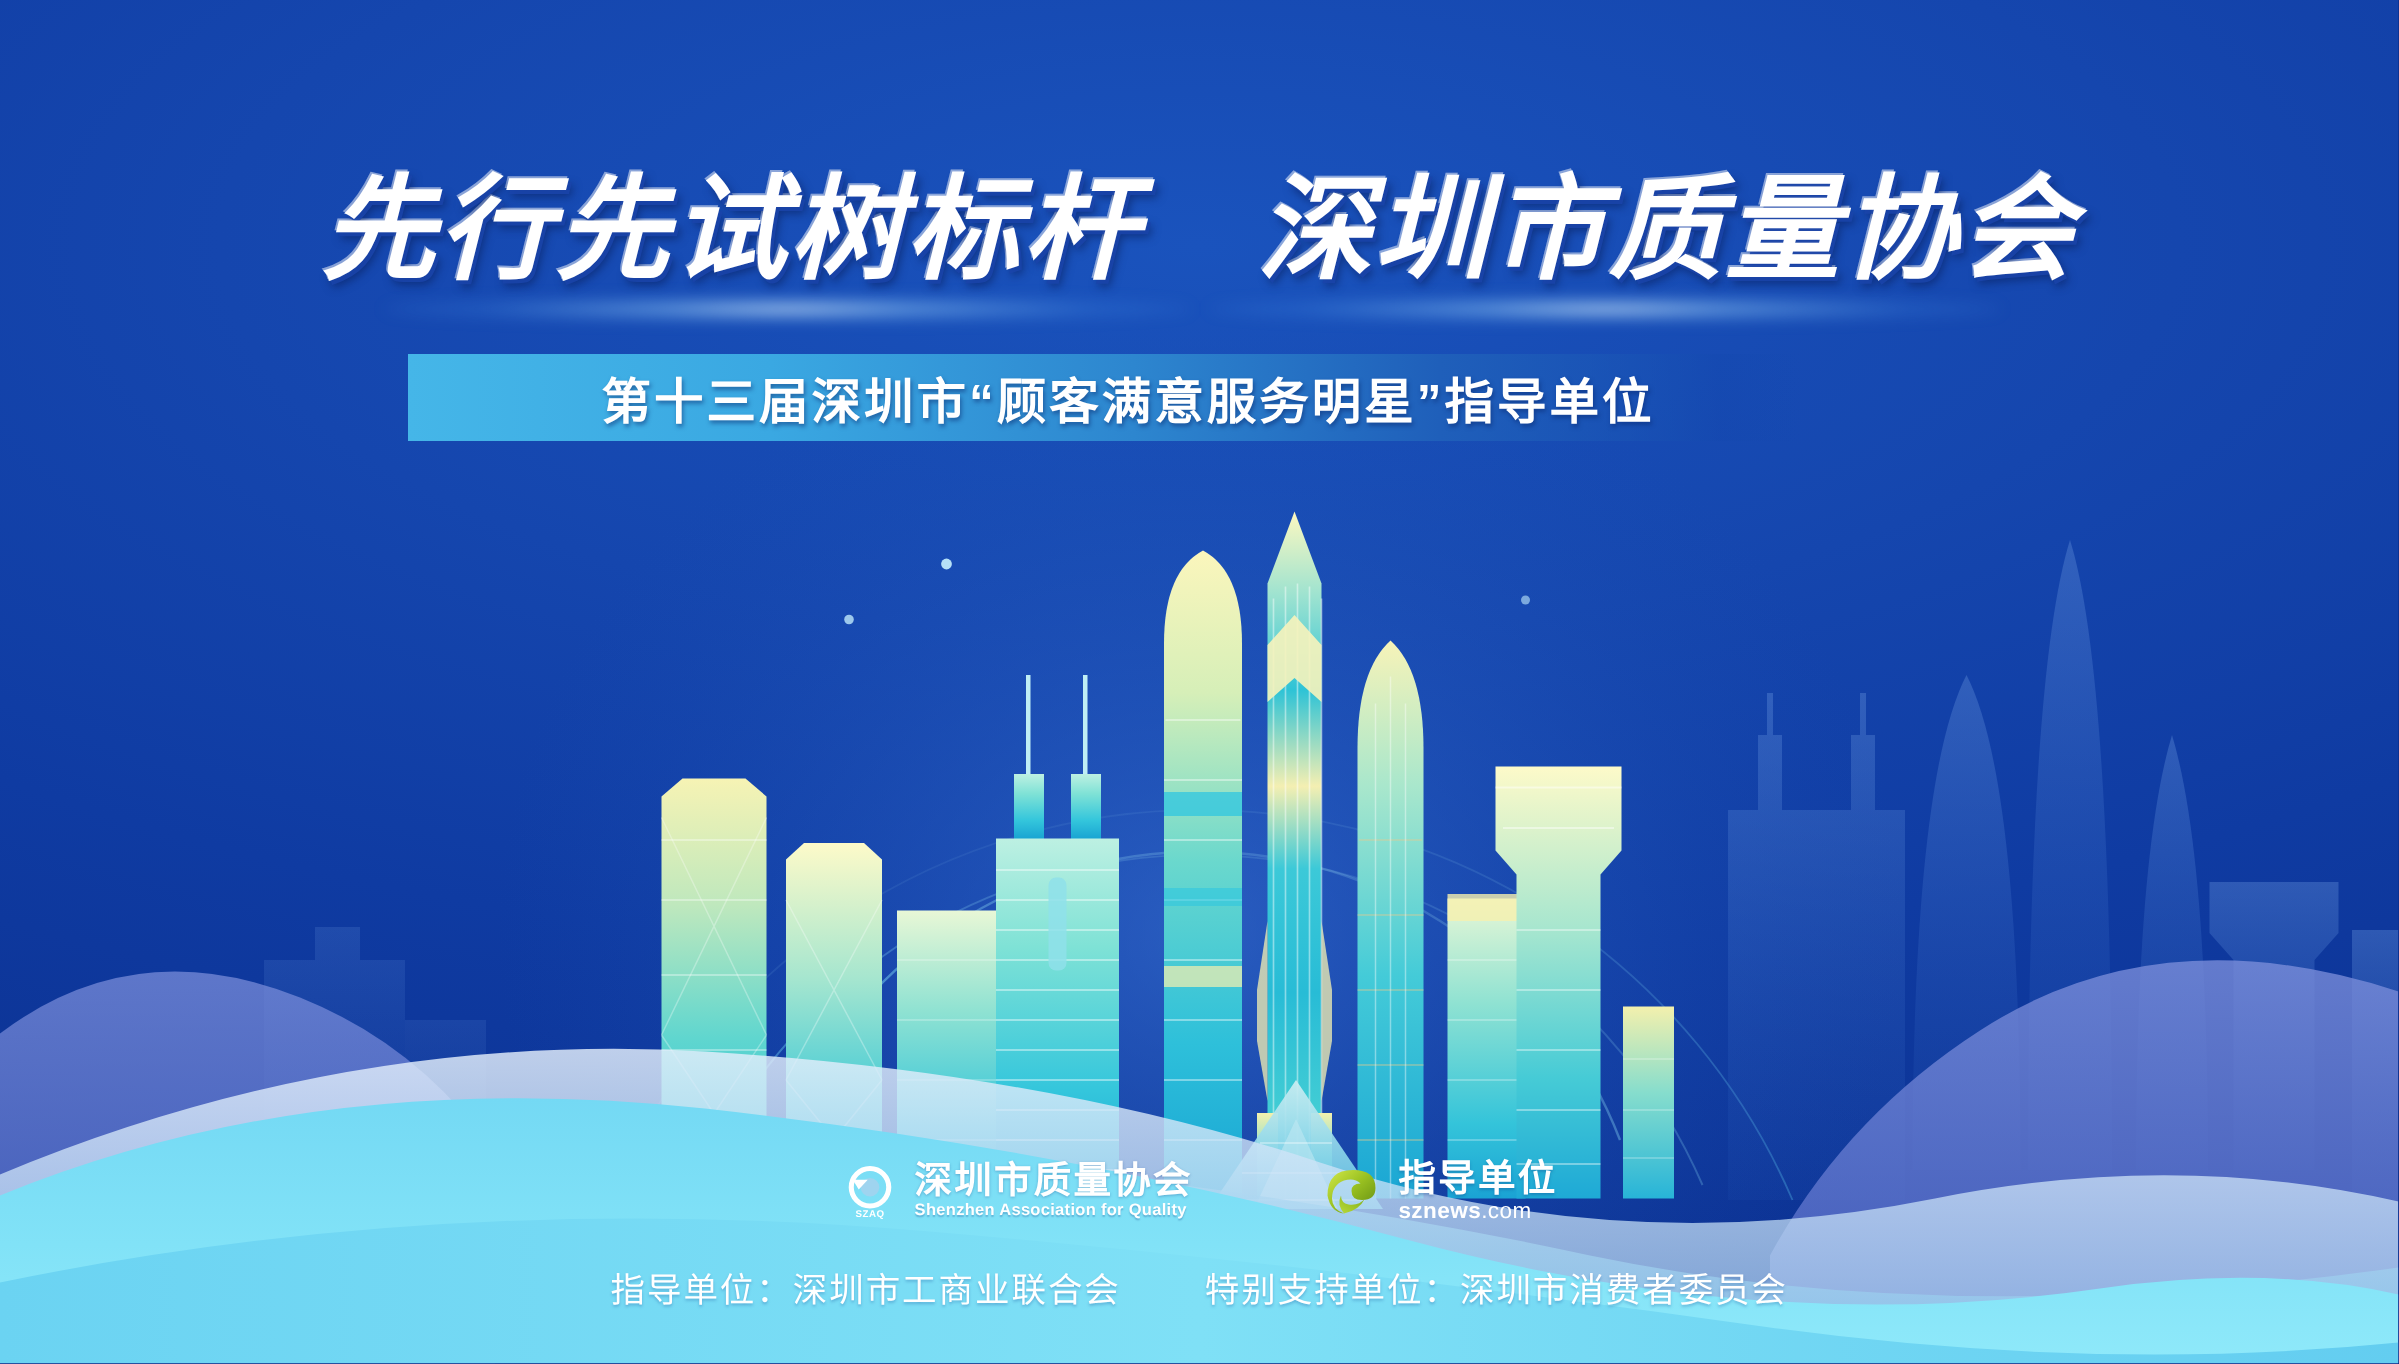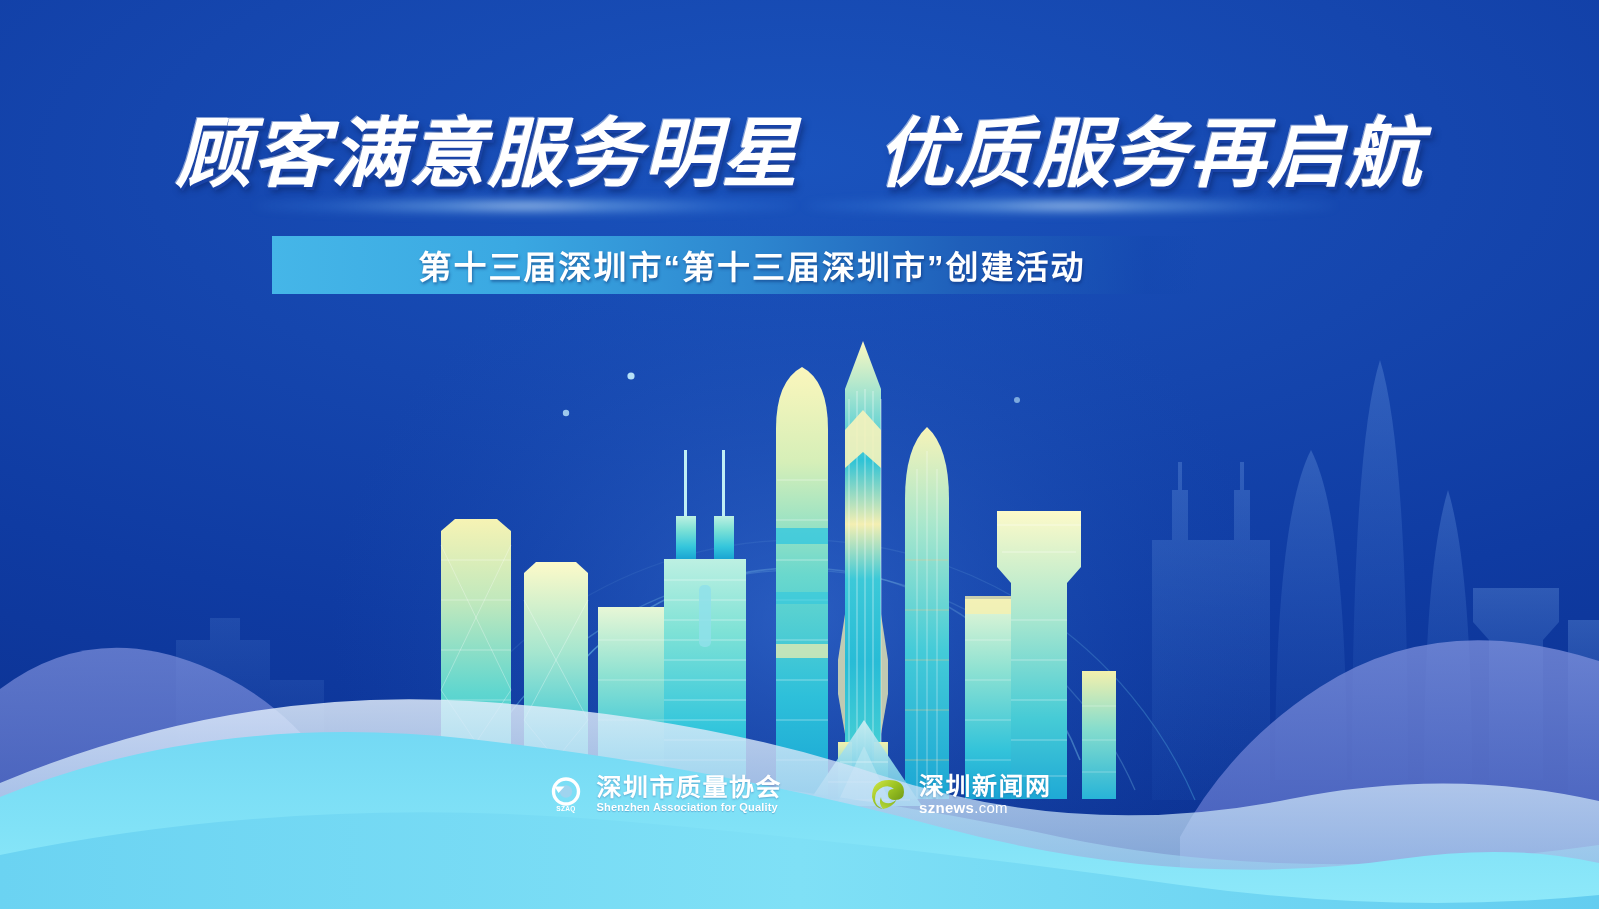--- a/index.html
+++ b/index.html
@@ -348,24 +348,24 @@
     <g>
       <path d="M806 806 l58 -86 l58 86 z" fill="url(#civicGrad)" opacity="0.92"></path>
       <path d="M836 806 l28 -60 l28 60 z" fill="#bfe7f2" opacity="0.6"></path>
       <path d="M818 800 h92 M828 782 h72 M840 762 h48" stroke="#ffffff" stroke-opacity="0.45" stroke-width="1"></path>
     </g>
   </svg>
 
   <div class="glow-streak" id="streak-a"></div>
   <div class="glow-streak" id="streak-b"></div>
 
-  <div id="headline">顾客满意服务明星　优质服务再启航</div>
+  <div id="headline">先行先试树标杆　深圳市质量协会</div>
 
   <div id="subtitle-banner"></div>
-  <div id="subtitle-text">第十三届深圳市“第十三届深圳市”创建活动</div>
+  <div id="subtitle-text">第十三届深圳市“顾客满意服务明星”指导单位</div>
 
   <svg class="wave-layer" width="1599" height="340" viewBox="0 0 1599 340" preserveAspectRatio="none" aria-hidden="true">
     <defs>
       <linearGradient id="wPale" x1="0" y1="0" x2="0" y2="1">
         <stop offset="0%" stop-color="#e3eefb" stop-opacity="0.92"></stop>
         <stop offset="100%" stop-color="#a8cff0" stop-opacity="0.75"></stop>
       </linearGradient>
       <linearGradient id="wPeri" x1="0" y1="0" x2="0" y2="1">
         <stop offset="0%" stop-color="#7e90dc" stop-opacity="0.95"></stop>
         <stop offset="100%" stop-color="#5a6fcd" stop-opacity="0.85"></stop>
@@ -424,21 +424,25 @@
           <linearGradient id="leafG2" x1="0" y1="1" x2="1" y2="0">
             <stop offset="0%" stop-color="#b9d93a"></stop>
             <stop offset="100%" stop-color="#7fae18"></stop>
           </linearGradient>
         </defs>
         <path d="M6 24 Q 6 7 23 7 Q 38 7 38 19 Q 38 27 29 27 Q 22 27 22 21 Q 22 16 28 16
                  Q 24 12 17 14 Q 9 17 9 26 Q 9 33 17 36 Q 8 35 6 24 Z" fill="url(#leafG)"></path>
         <path d="M17 36 Q 27 34 31 26 Q 27 31 20 30 Q 15 29 15 24 Q 12 30 17 36 Z" fill="url(#leafG2)"></path>
       </svg>
       <div class="logo-text-col">
-        <div class="logo-cn">深圳新闻网</div>
+        <div class="logo-cn">指导单位</div>
         <div class="logo-en-small"><span>sznews</span><span class="dotcom">.com</span></div>
       </div>
     </div>
 
   </div>
 
+  <div id="credits">
+    <span>指导单位：深圳市工商业联合会</span>
+    <span>特别支持单位：深圳市消费者委员会</span>
+  </div>
 
 </div>
 
 </body></html>

